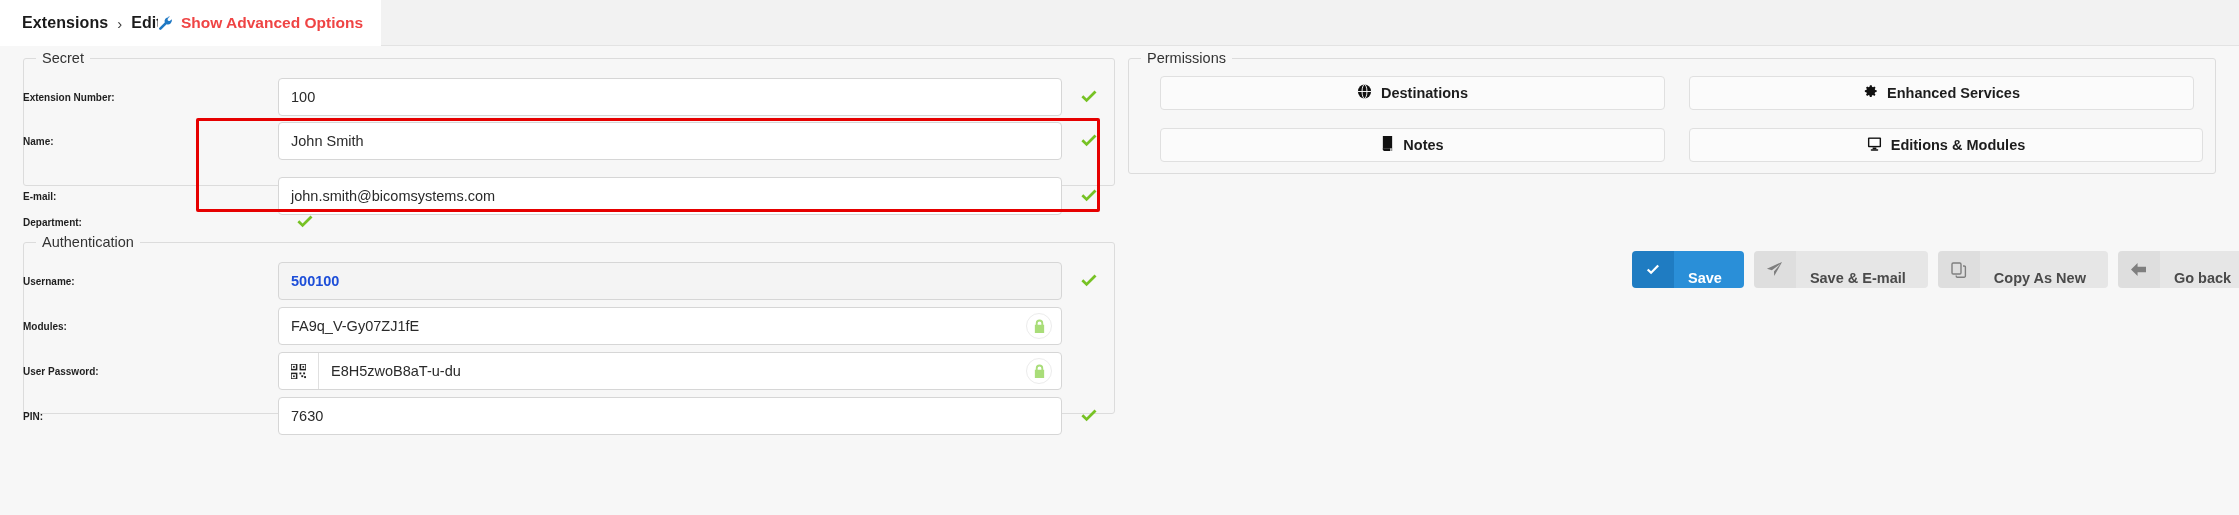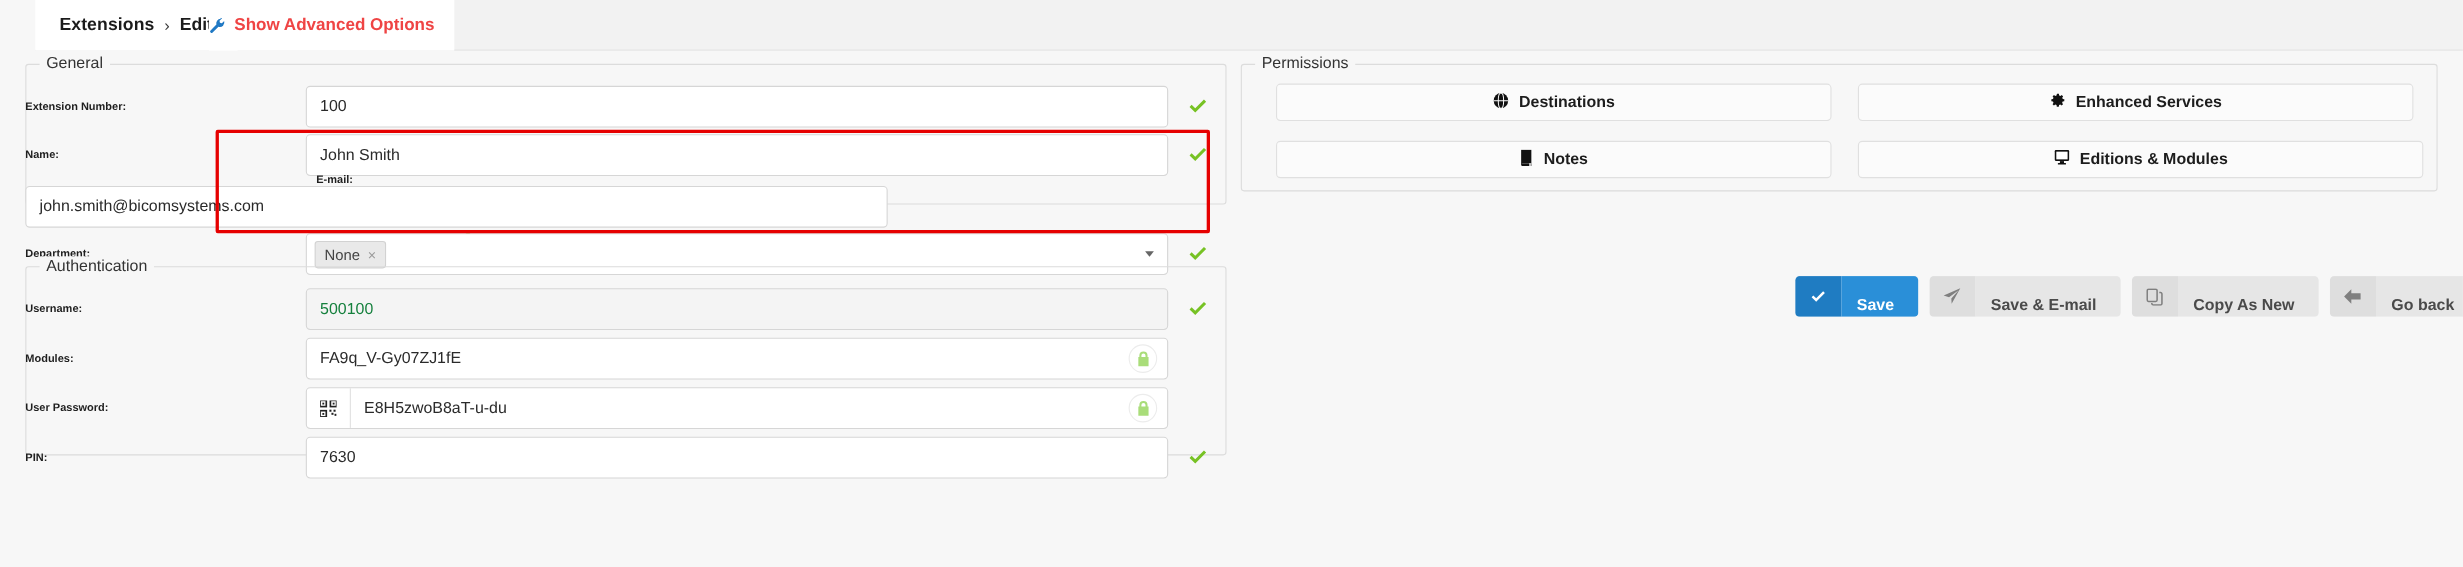--- a/index.html
+++ b/index.html
@@ -10,21 +10,20 @@
     font-family: "Liberation Sans", sans-serif;
     -webkit-font-smoothing: antialiased;
   }
 
   
   .topbar {
     position: relative;
     height: 46px;
     background: #f2f2f2;
     border-bottom: 1px solid #e3e3e3;
-    margin-left: 32px;
   }
   .crumb-tab {
     position: absolute;
     left: 0; top: 0;
     height: 46px;
     display: flex;
     align-items: center;
     padding: 0 22px 0 22px;
     background: #ffffff;
   }
@@ -108,21 +107,21 @@
     align-items: center;
   }
   .ctrl.readonly { background: #f4f4f4; }
   .ctrl .val {
     font-size: 14.5px;
     color: #2a2a2a;
     padding-left: 12px;
     white-space: nowrap;
     overflow: hidden;
   }
-  .ctrl .val.dim { color: #15803d; }
+  .ctrl .val.dim { color: #1d4ed8; font-weight: bold; }
 
   
   .addon {
     width: 40px;
     height: 36px;
     border-right: 1px solid #e0e0e0;
     display: flex;
     align-items: center;
     justify-content: center;
     flex: 0 0 40px;
@@ -249,21 +248,21 @@
           <path fill="#2079c4" d="M11.3 1.2a4.3 4.3 0 0 0-4.1 5.6L1.5 12.5a1.3 1.3 0 0 0 0 1.9l.1.1a1.3 1.3 0 0 0 1.9 0l5.7-5.7a4.3 4.3 0 0 0 5.5-5.4L12.5 5.4 10.6 5l-.4-1.9 2.5-2.5a4.4 4.4 0 0 0-1.4-.4z"></path>
         </svg>
     </span>
     <span>Show Advanced Options</span>
   </div>
 </div>
 
 <div class="page">
 
   <div class="fs" style="left:23px; top:12px; width:1092px; height:128px;">
-    <span class="fs-legend">General</span>
+    <span class="fs-legend">Secret</span>
   </div>
 
   <div class="row" style="left:23px; top:32px;">
     <div class="lbl">Extension Number:</div>
     <div class="ctrl" style="width:784px;">
       <span class="val">100</span>
     </div>
     <div class="check">
       <svg width="20" height="20" viewBox="0 0 20 20">
           <path fill="#77c224" d="M7.6 15.3 2.4 10.3l1.9-2 3.3 3.2 7.9-8 2 1.9z"></path>
@@ -276,43 +275,36 @@
     <div class="ctrl" style="width:784px;">
       <span class="val">John Smith</span>
     </div>
     <div class="check">
       <svg width="20" height="20" viewBox="0 0 20 20">
           <path fill="#77c224" d="M7.6 15.3 2.4 10.3l1.9-2 3.3 3.2 7.9-8 2 1.9z"></path>
         </svg>
     </div>
   </div>
 
-  <div class="row" style="left:23px; top:112px;flex-direction:column;">
+  <div class="row" style="left:23px; top:131px;">
     <div class="lbl">E-mail:</div>
     <div class="ctrl" style="width:784px;">
       <span class="val">john.smith@bicomsystems.com</span>
     </div>
     <div class="check">
       <svg width="20" height="20" viewBox="0 0 20 20">
           <path fill="#77c224" d="M7.6 15.3 2.4 10.3l1.9-2 3.3 3.2 7.9-8 2 1.9z"></path>
         </svg>
     </div>
   </div>
 
   <div class="hl-box" style="left:196px; top:72px; width:904px; height:94px;"></div>
 
   <div class="row" style="left:23px; top:166px;">
     <div class="lbl">Department:</div>
-    <div class="ctrl" style="width:784px;">
-      <span class="tag">
-        <span>None</span>
-        <span class="x">×</span>
-      </span>
-      <span class="caret"></span>
-    </div>
     <div class="check">
       <svg width="20" height="20" viewBox="0 0 20 20">
           <path fill="#77c224" d="M7.6 15.3 2.4 10.3l1.9-2 3.3 3.2 7.9-8 2 1.9z"></path>
         </svg>
     </div>
   </div>
 
   <div class="fs" style="left:23px; top:196px; width:1092px; height:172px;">
     <span class="fs-legend">Authentication</span>
   </div>

